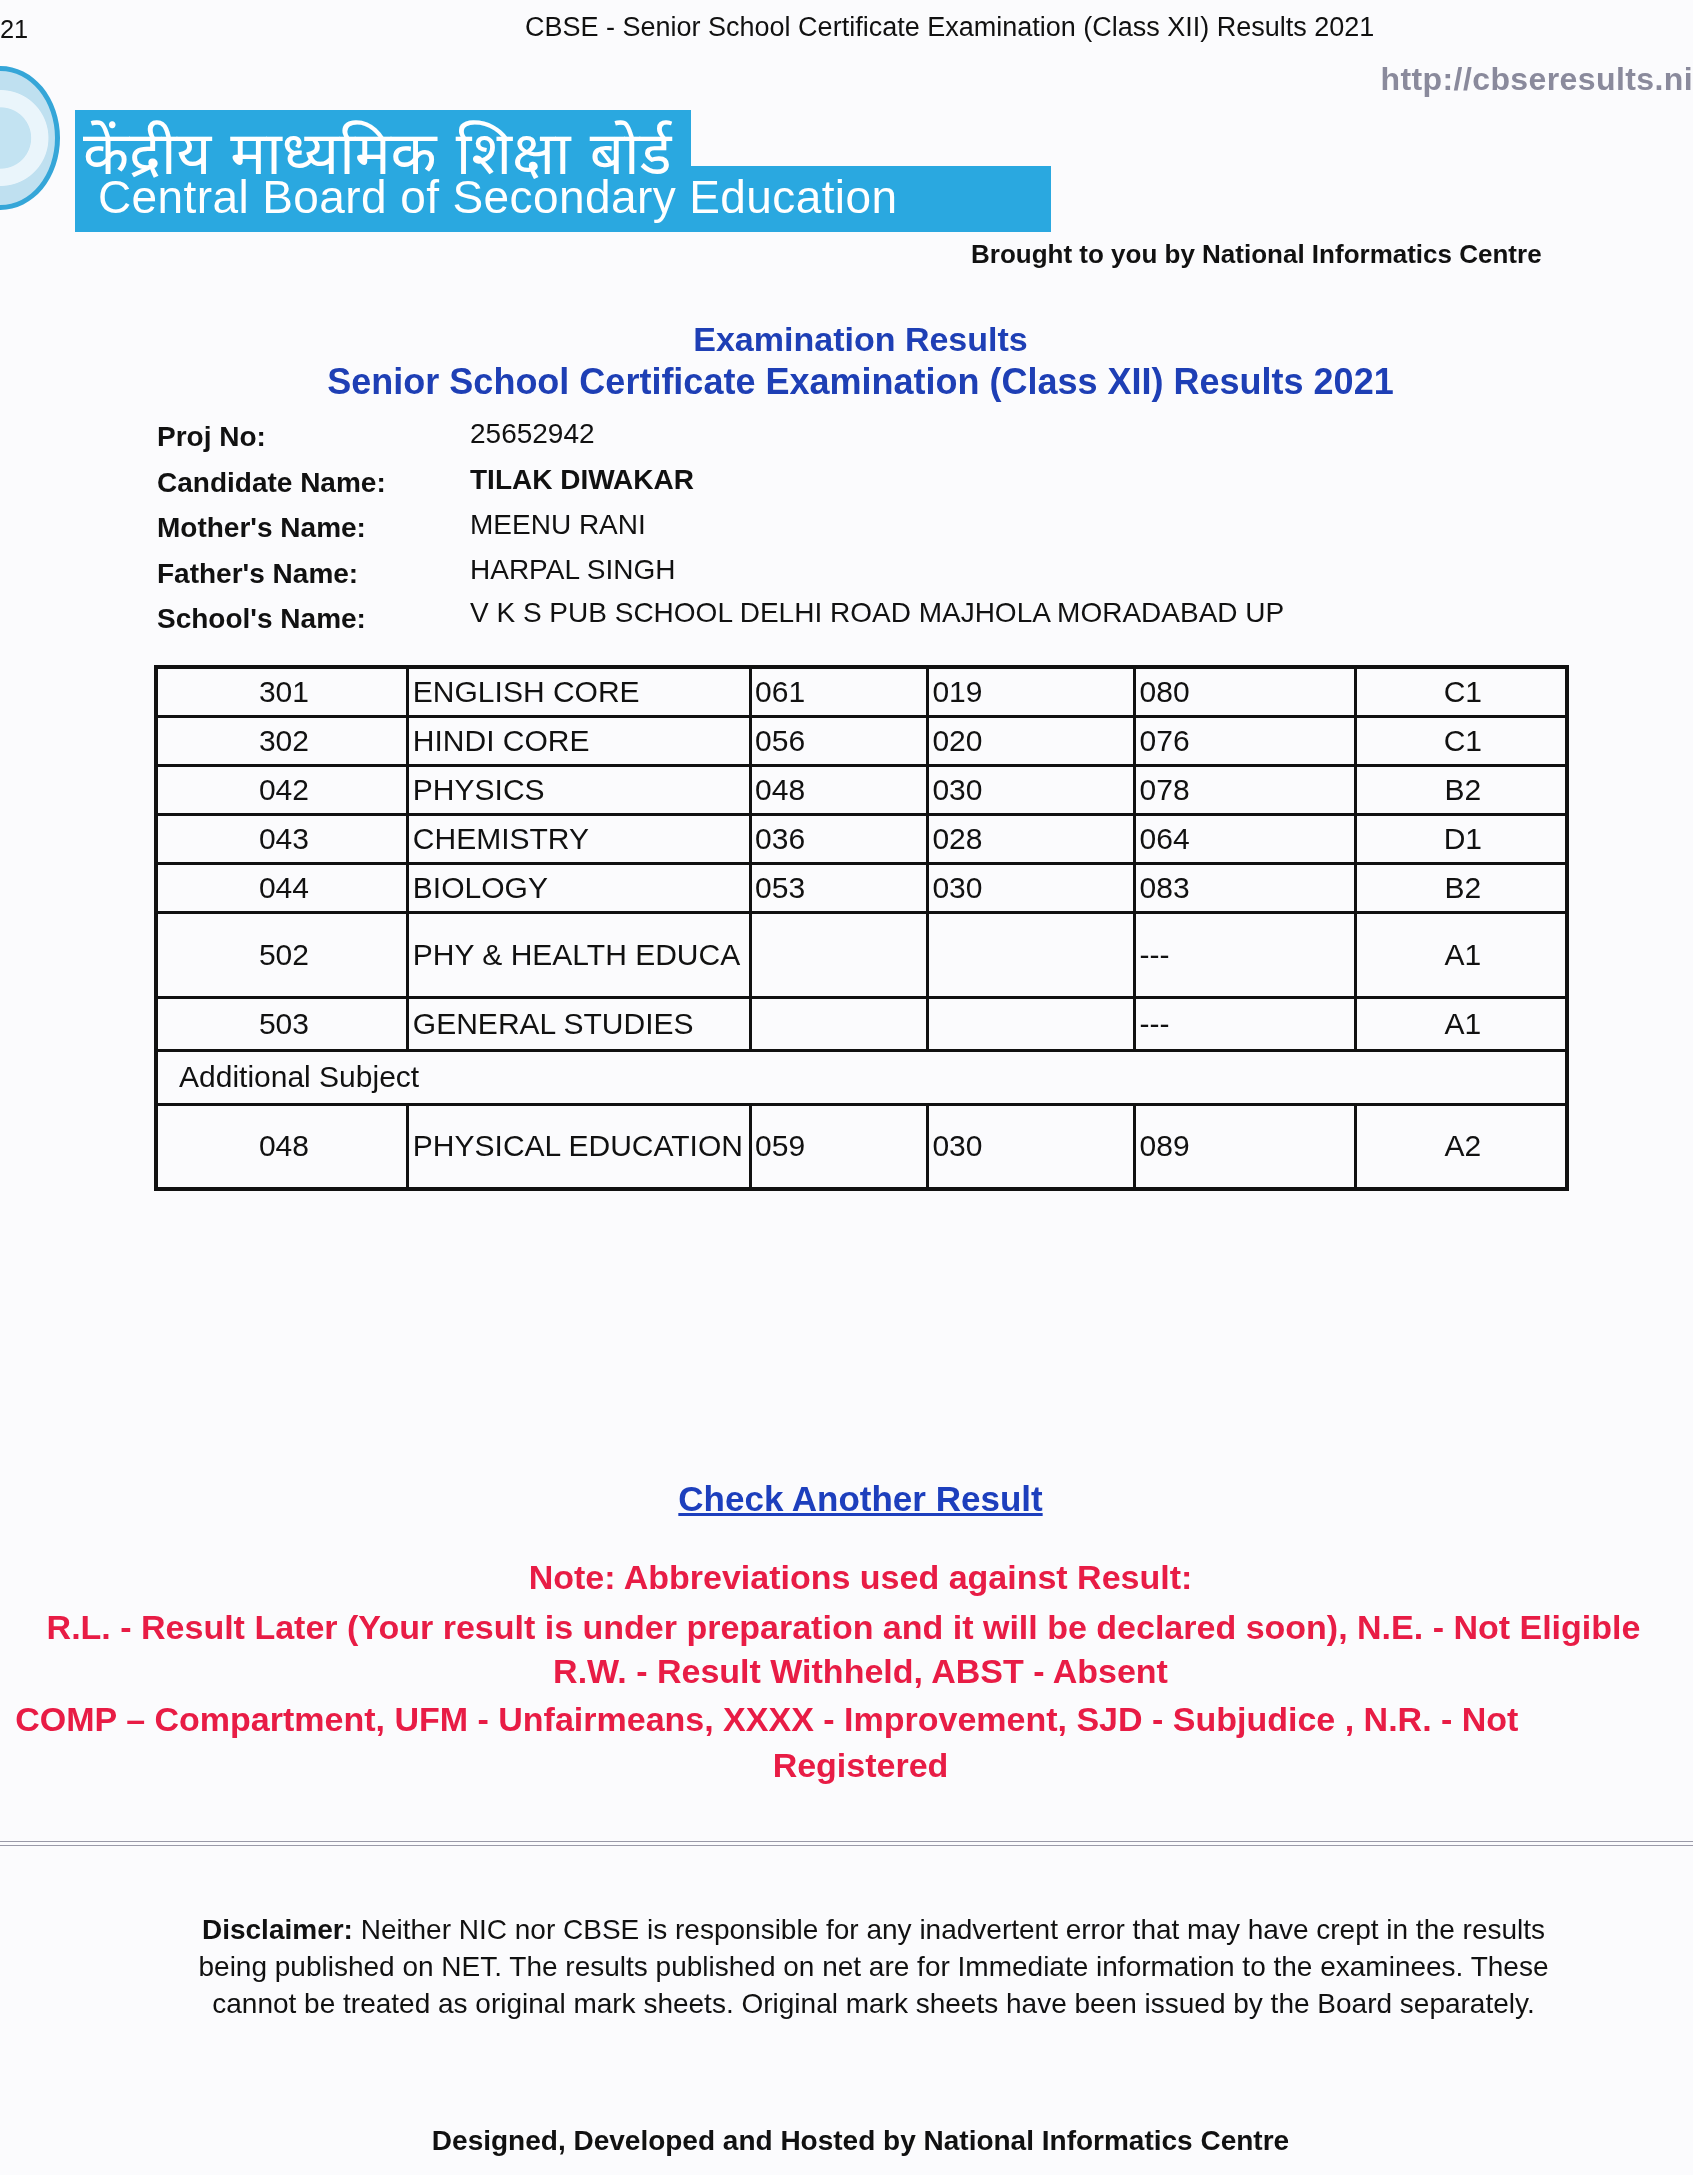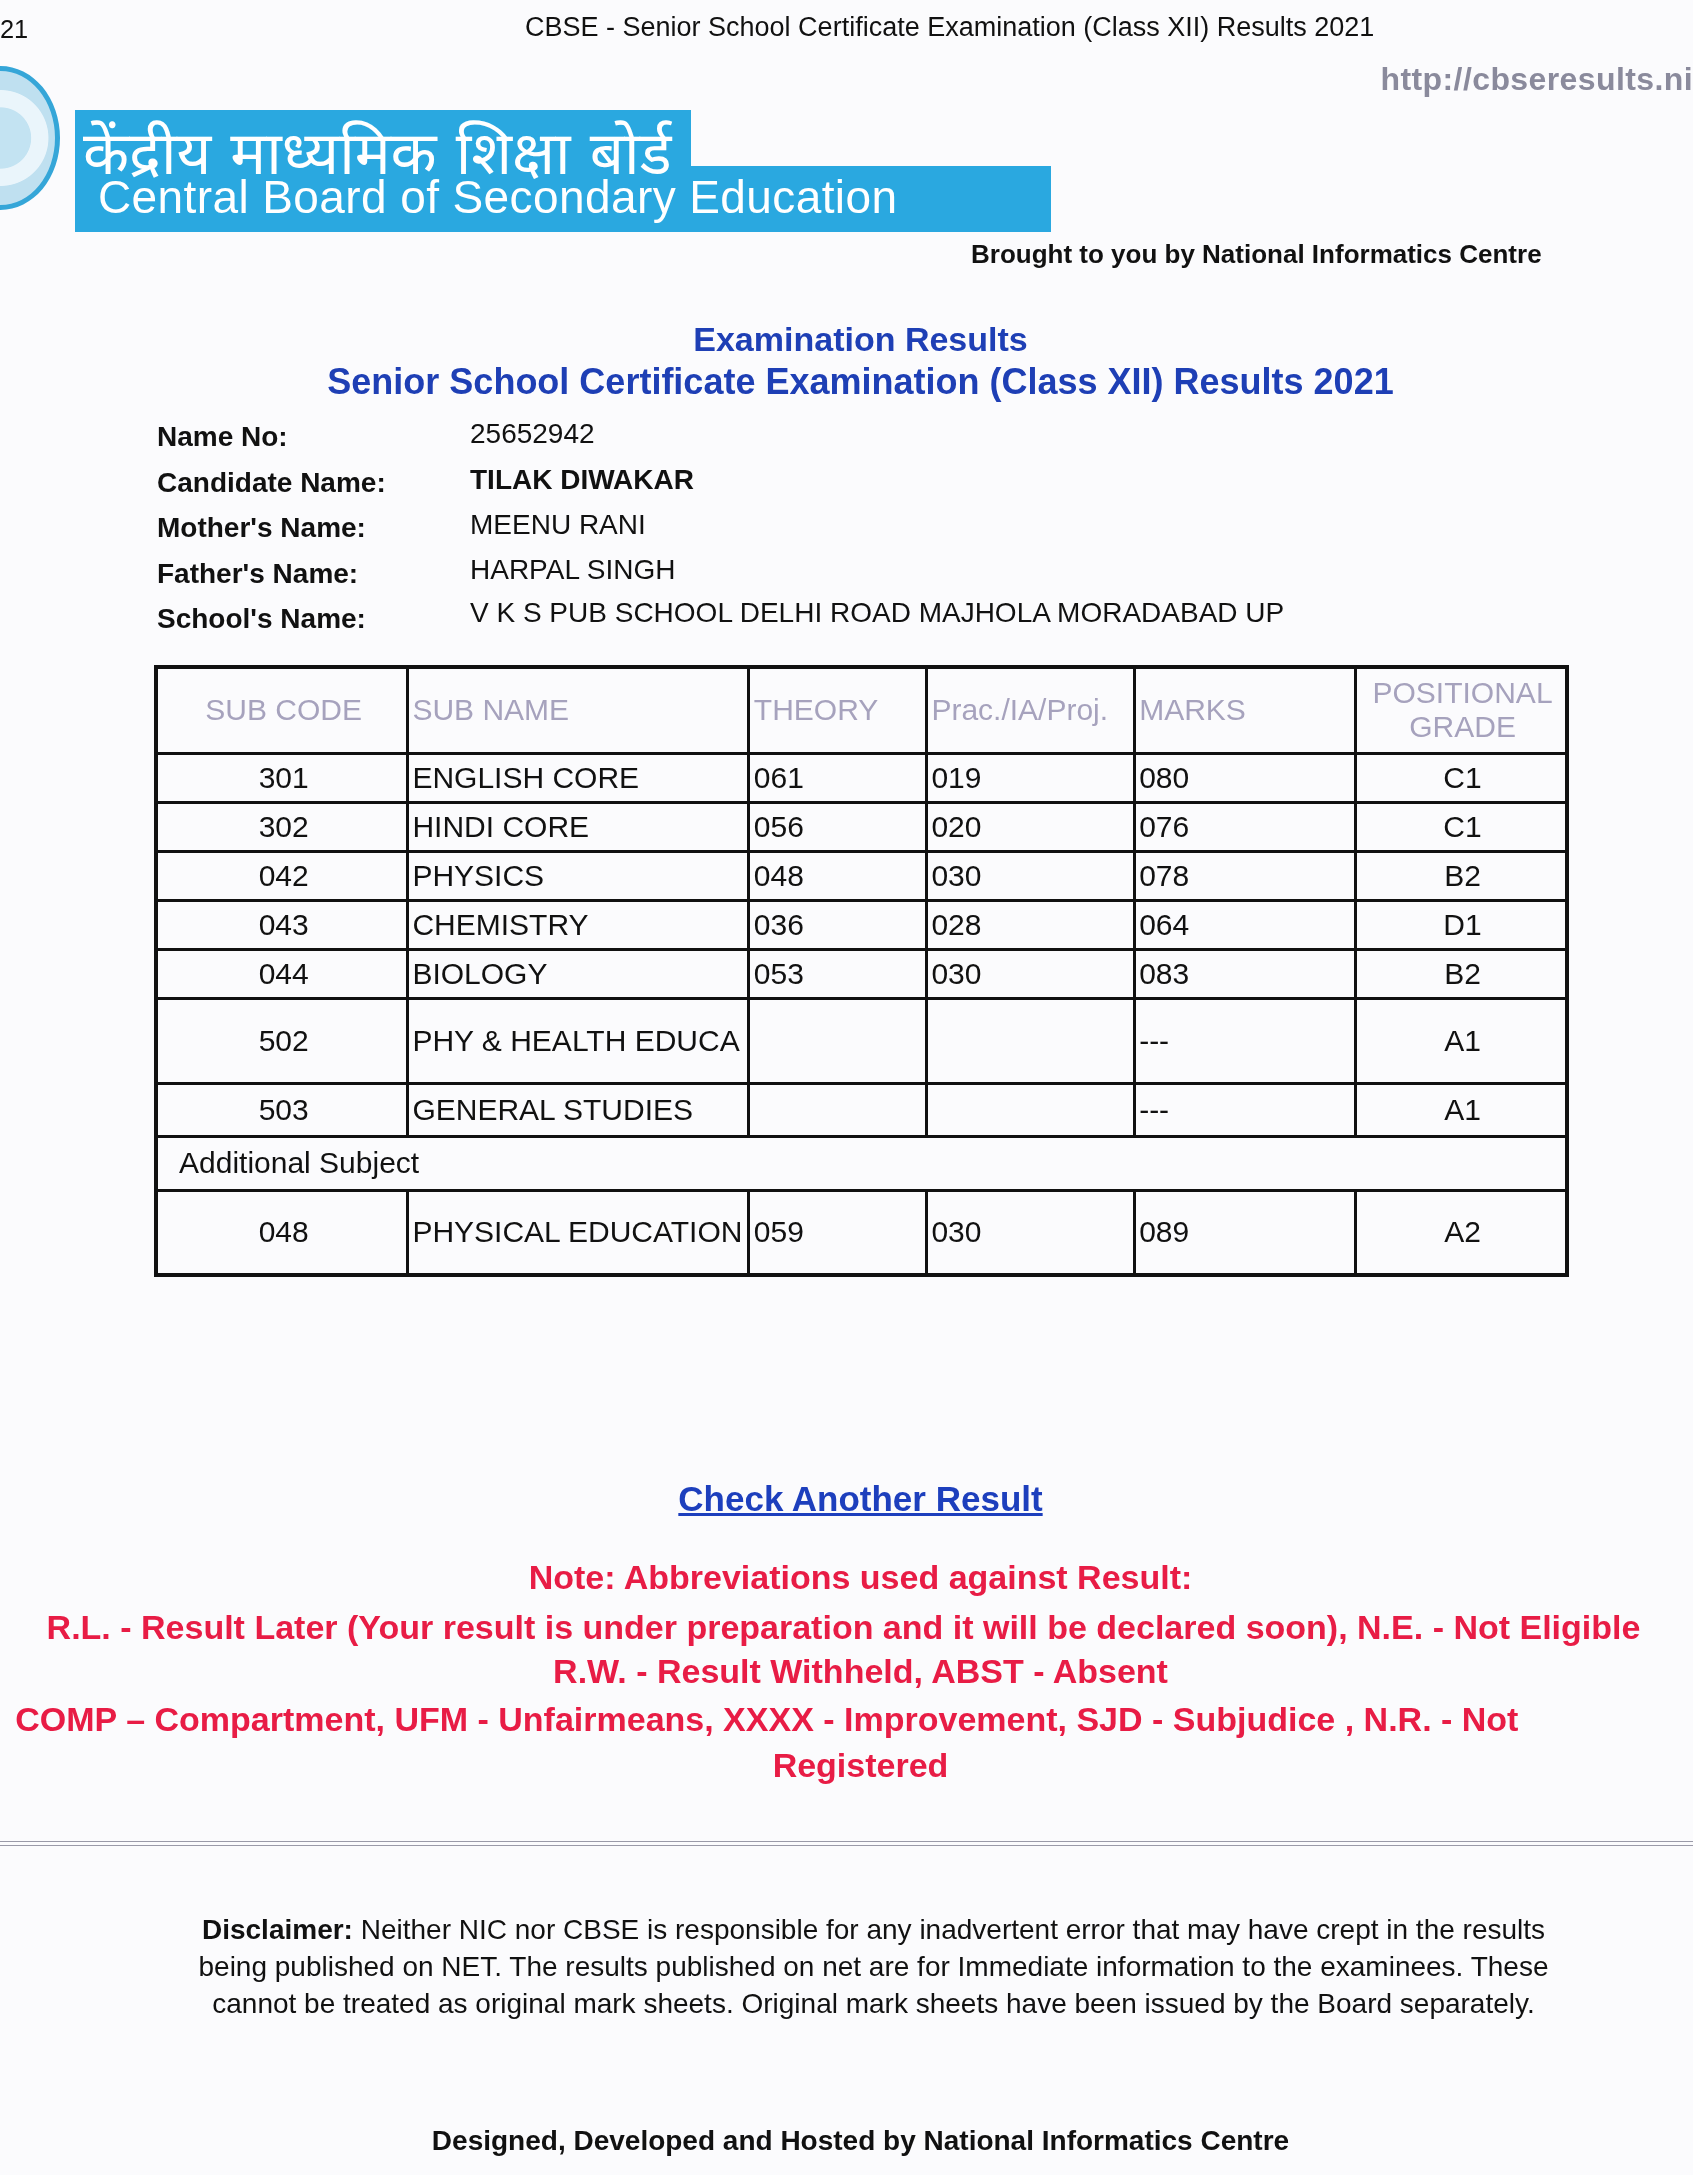--- a/index.html
+++ b/index.html
@@ -65,49 +65,41 @@
 <div id="banner-hi" class="abs"></div>
 <div id="banner-en" class="abs"></div>
 <div id="banner-hi-text" class="abs">केंद्रीय माध्यमिक शिक्षा बोर्ड</div>
 <div id="banner-en-text" class="abs">Central Board of Secondary Education</div>
 
 <div id="brought" class="abs">Brought to you by National Informatics Centre</div>
 
 <div id="exam-title" class="abs">Examination Results</div>
 <div id="exam-subtitle" class="abs">Senior School Certificate Examination (Class XII) Results 2021</div>
 
-<div class="abs info-label" style="top:421px">Name No:</div>
+<div class="abs info-label" style="top:421px">Proj No:</div>
 <div class="abs info-value" style="top:418px">25652942</div>
 <div class="abs info-label" style="top:467px">Candidate Name:</div>
 <div class="abs info-value bold" style="top:464px">TILAK DIWAKAR</div>
 <div class="abs info-label" style="top:512px">Mother's Name:</div>
 <div class="abs info-value" style="top:509px">MEENU RANI</div>
 <div class="abs info-label" style="top:558px">Father's Name:</div>
 <div class="abs info-value" style="top:554px">HARPAL SINGH</div>
 <div class="abs info-label" style="top:603px">School's Name:</div>
 <div class="abs info-value" style="top:597px">V K S PUB SCHOOL DELHI ROAD MAJHOLA MORADABAD UP</div>
 
 <table id="results-table" class="abs">
   <colgroup>
     <col style="width:253px">
       <col style="width:343px">
       <col style="width:178px">
     <col style="width:208px">
       <col style="width:222px">
       <col style="width:212px">
   </colgroup>
   <tbody>
-      <tr>
-    <th class="center">SUB CODE</th>
-    <th>SUB NAME</th>
-    <th>THEORY</th>
-    <th>Prac./IA/Proj.</th>
-    <th>MARKS</th>
-    <th class="center">POSITIONAL GRADE</th>
-  </tr>
 
   <tr>
     <td class="center">301</td>
     <td>ENGLISH CORE</td>
     <td>061</td>
     <td>019</td>
     <td>080</td>
     <td class="center">C1</td>
   </tr>
   <tr>

